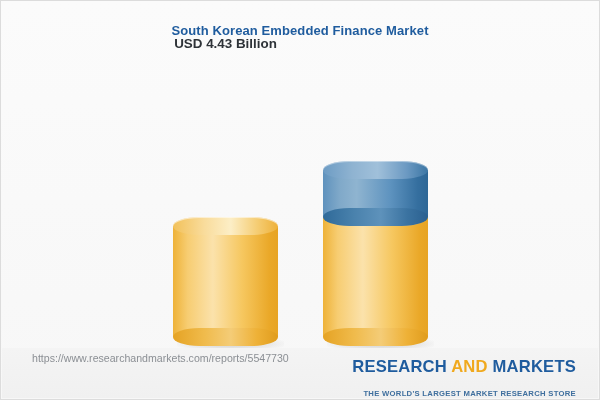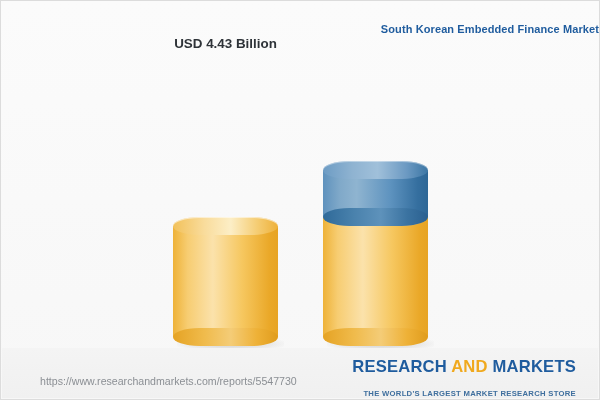--- a/index.html
+++ b/index.html
@@ -21,22 +21,22 @@
     border: 1px solid #dcdcdc;
     background: linear-gradient(180deg, #fbfbfb 0%, #f7f7f7 100%);
   }
 
   
   .chart-title {
     position: absolute;
     top: 22px;
     left: 0;
     width: 100%;
-    text-align: right;
-    font-size: 11px;
+    text-align: center;
+    font-size: 13px;
     font-weight: bold;
     color: #1f5c9e;
     letter-spacing: 0.1px;
   }
   .chart-subtitle {
     position: absolute;
     top: 51px;
     left: 0;
     width: 100%;
     text-align: center;
@@ -173,24 +173,23 @@
     position: absolute;
     left: 1px;
     right: 1px;
     bottom: 1px;
     height: 50px;
     background: linear-gradient(180deg, #f4f4f4 0%, #f0f0f0 100%);
   }
   .footer-url {
     position: absolute;
     left: 30px;
-    top: 27px;
+    top: 4px;
     font-size: 10.6px;
     color: #8b8f94;
-    margin-left: 8px;
   }
   .logo {
     position: absolute;
     right: 22px;
     top: 9px;
     text-align: right;
   }
   .logo-main {
     font-size: 16.6px;
     font-weight: bold;

